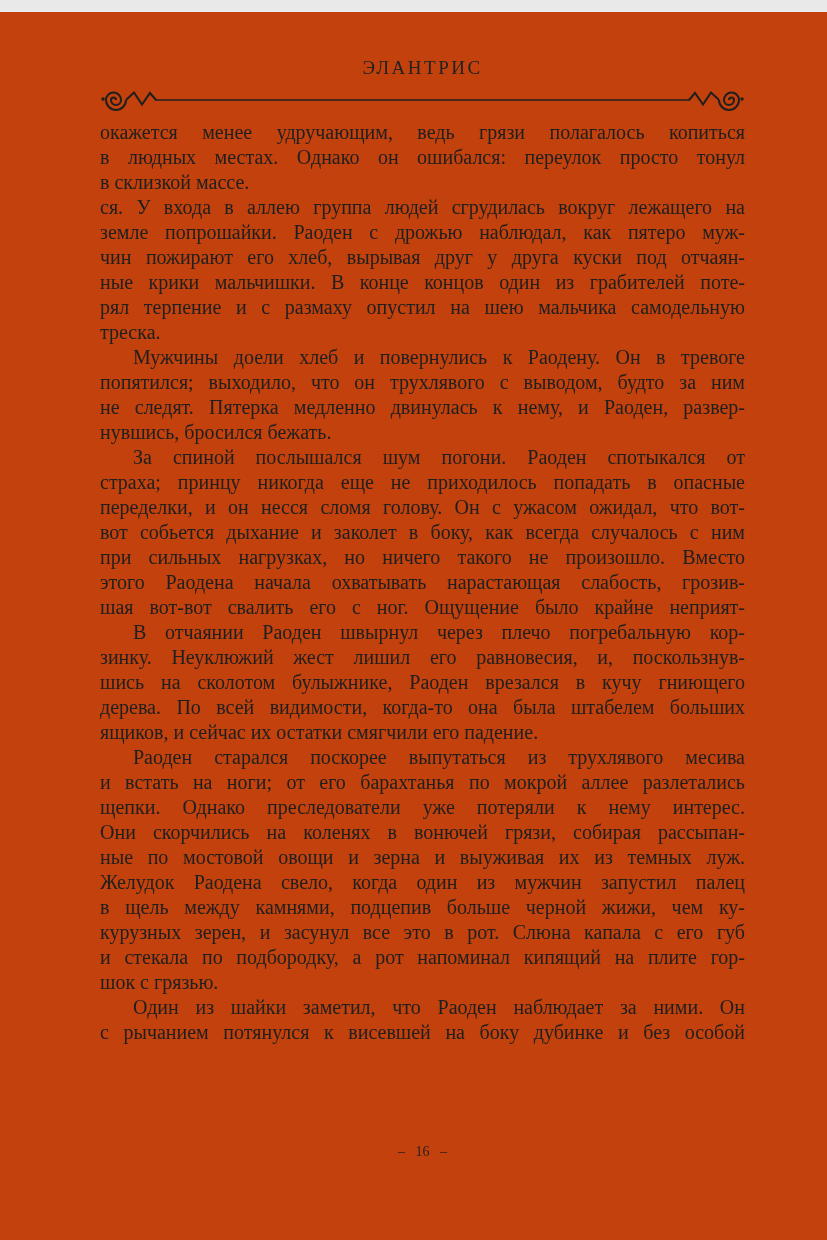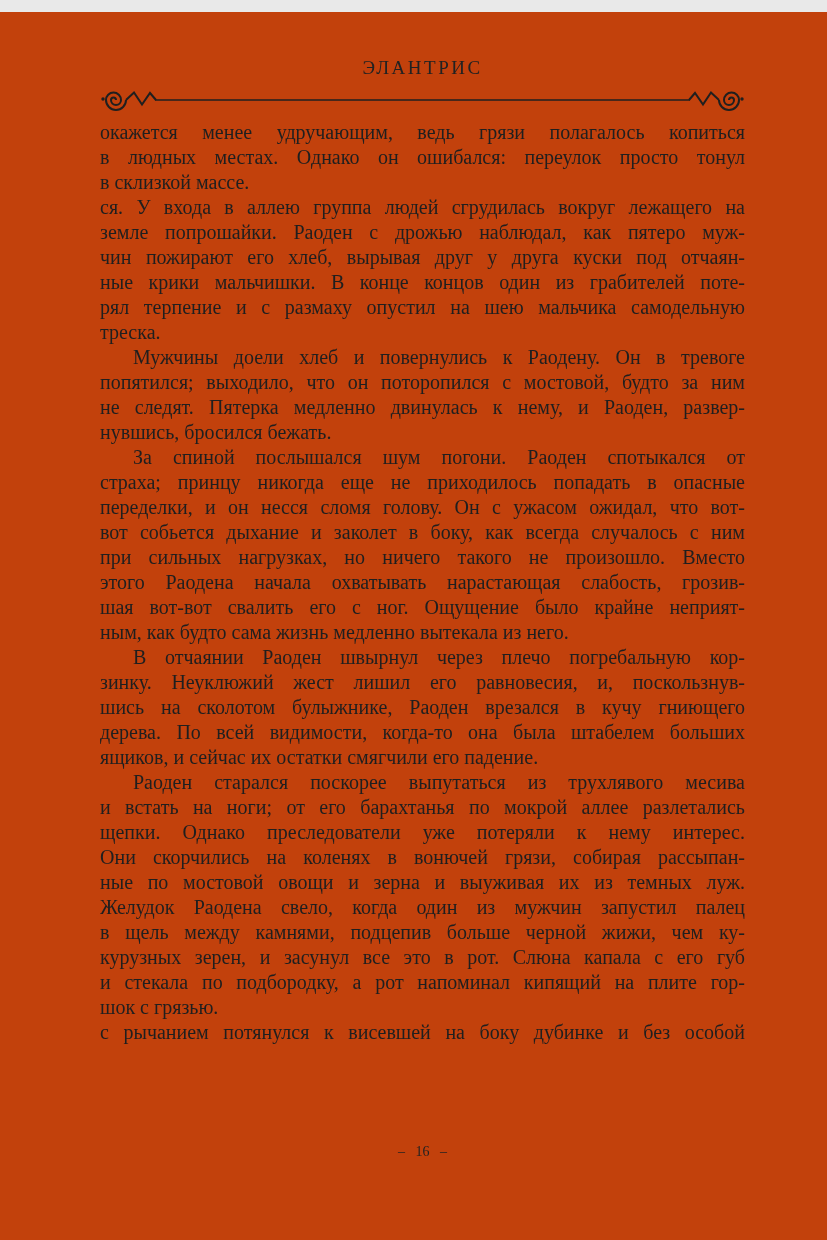--- a/index.html
+++ b/index.html
@@ -97,33 +97,32 @@
       <div class="paragraph">
         <div class="line">ся. У входа в аллею группа людей сгрудилась вокруг лежащего на</div>
         <div class="line">земле попрошайки. Раоден с дрожью наблюдал, как пятеро муж-</div>
         <div class="line">чин пожирают его хлеб, вырывая друг у друга куски под отчаян-</div>
         <div class="line">ные крики мальчишки. В конце концов один из грабителей поте-</div>
         <div class="line">рял терпение и с размаху опустил на шею мальчика самодельную</div>
         <div class="line para-end">треска.</div>
       </div>
       <div class="paragraph">
         <div class="line indent">Мужчины доели хлеб и повернулись к Раодену. Он в тревоге</div>
-        <div class="line">попятился; выходило, что он поторопился с мостовой, будто за ним</div>
+        <div class="line">попятился; выходило, что он трухлявого с выводом, будто за ним</div>
         <div class="line">не следят. Пятерка медленно двинулась к нему, и Раоден, развер-</div>
         <div class="line para-end">нувшись, бросился бежать.</div>
       </div>
       <div class="paragraph">
         <div class="line indent">За спиной послышался шум погони. Раоден спотыкался от</div>
         <div class="line">страха; принцу никогда еще не приходилось попадать в опасные</div>
         <div class="line">переделки, и он несся сломя голову. Он с ужасом ожидал, что вот-</div>
         <div class="line">вот собьется дыхание и заколет в боку, как всегда случалось с ним</div>
         <div class="line">при сильных нагрузках, но ничего такого не произошло. Вместо</div>
         <div class="line">этого Раодена начала охватывать нарастающая слабость, грозив-</div>
         <div class="line">шая вот-вот свалить его с ног. Ощущение было крайне неприят-</div>
-        <div class="line para-end">ным, как будто сама жизнь медленно вытекала из него.</div>
       </div>
       <div class="paragraph">
         <div class="line indent">В отчаянии Раоден швырнул через плечо погребальную кор-</div>
         <div class="line">зинку. Неуклюжий жест лишил его равновесия, и, поскользнув-</div>
         <div class="line">шись на сколотом булыжнике, Раоден врезался в кучу гниющего</div>
         <div class="line">дерева. По всей видимости, когда-то она была штабелем больших</div>
         <div class="line para-end">ящиков, и сейчас их остатки смягчили его падение.</div>
       </div>
       <div class="paragraph">
         <div class="line indent">Раоден старался поскорее выпутаться из трухлявого месива</div>
@@ -131,19 +130,20 @@
         <div class="line">щепки. Однако преследователи уже потеряли к нему интерес.</div>
         <div class="line">Они скорчились на коленях в вонючей грязи, собирая рассыпан-</div>
         <div class="line">ные по мостовой овощи и зерна и выуживая их из темных луж.</div>
         <div class="line">Желудок Раодена свело, когда один из мужчин запустил палец</div>
         <div class="line">в щель между камнями, подцепив больше черной жижи, чем ку-</div>
         <div class="line">курузных зерен, и засунул все это в рот. Слюна капала с его губ</div>
         <div class="line">и стекала по подбородку, а рот напоминал кипящий на плите гор-</div>
         <div class="line para-end">шок с грязью.</div>
       </div>
       <div class="paragraph">
+        <div class="line indent">Один из шайки заметил, что Раоден наблюдает за ними. Он</div>
         <div class="line">с рычанием потянулся к висевшей на боку дубинке и без особой</div>
       </div>
     </div>
 
   <div class="page-footer">– 16 –</div>
 
 </div>
 
 </body></html>

